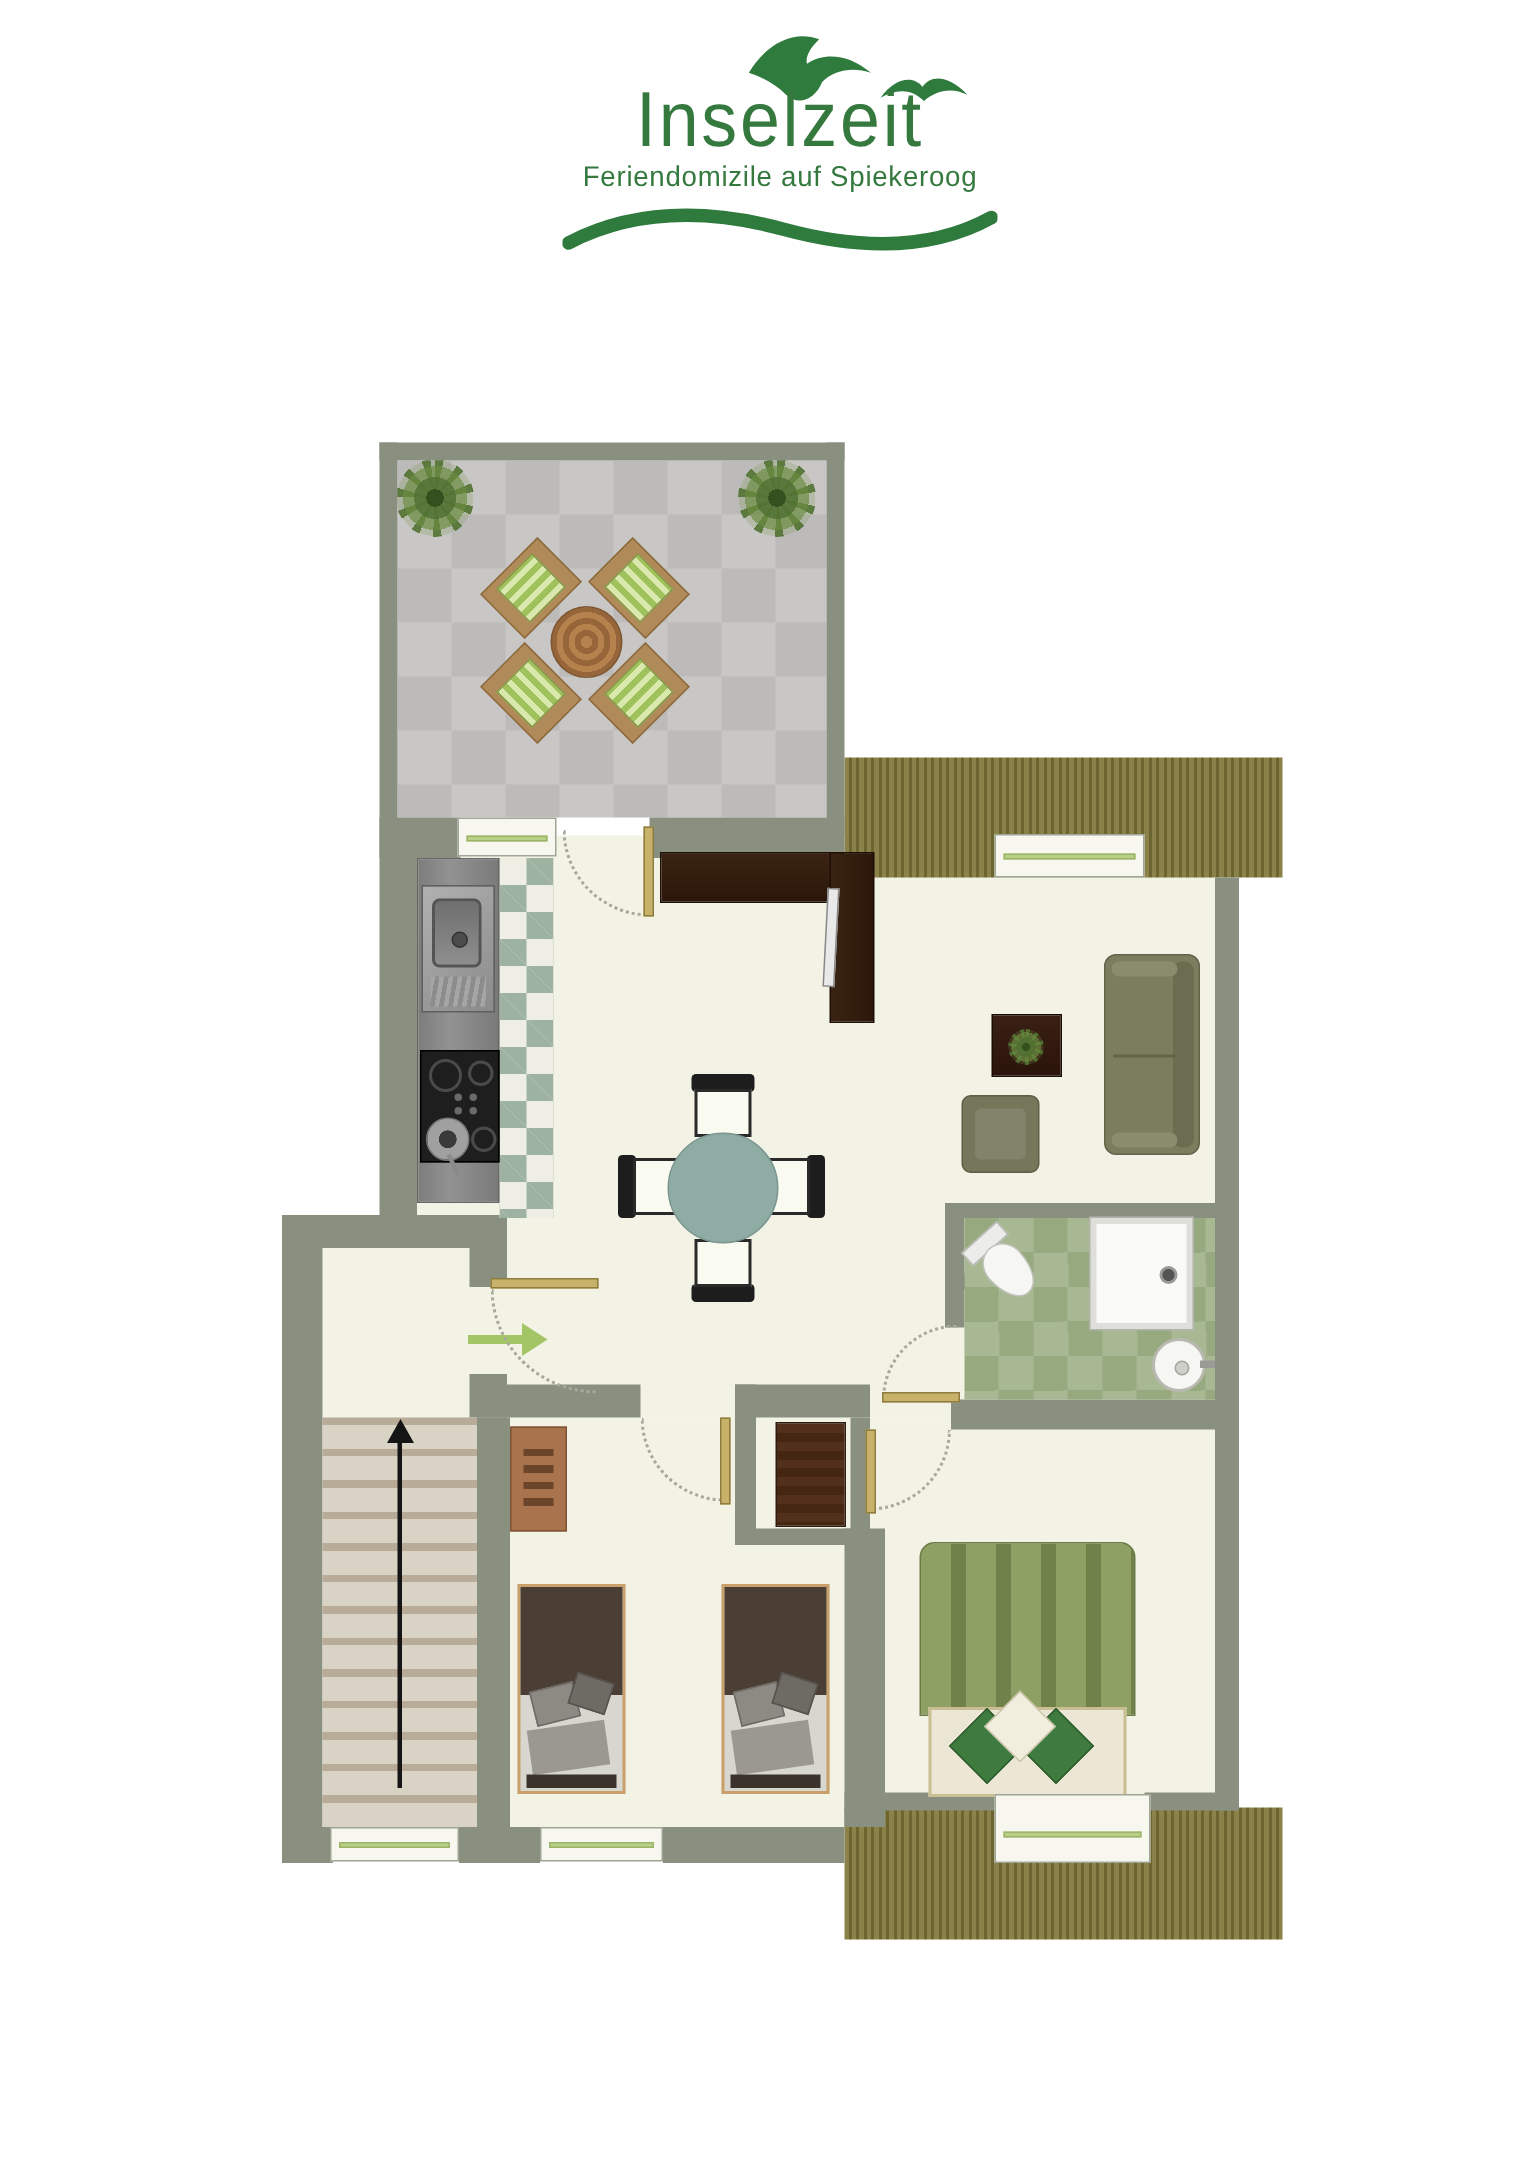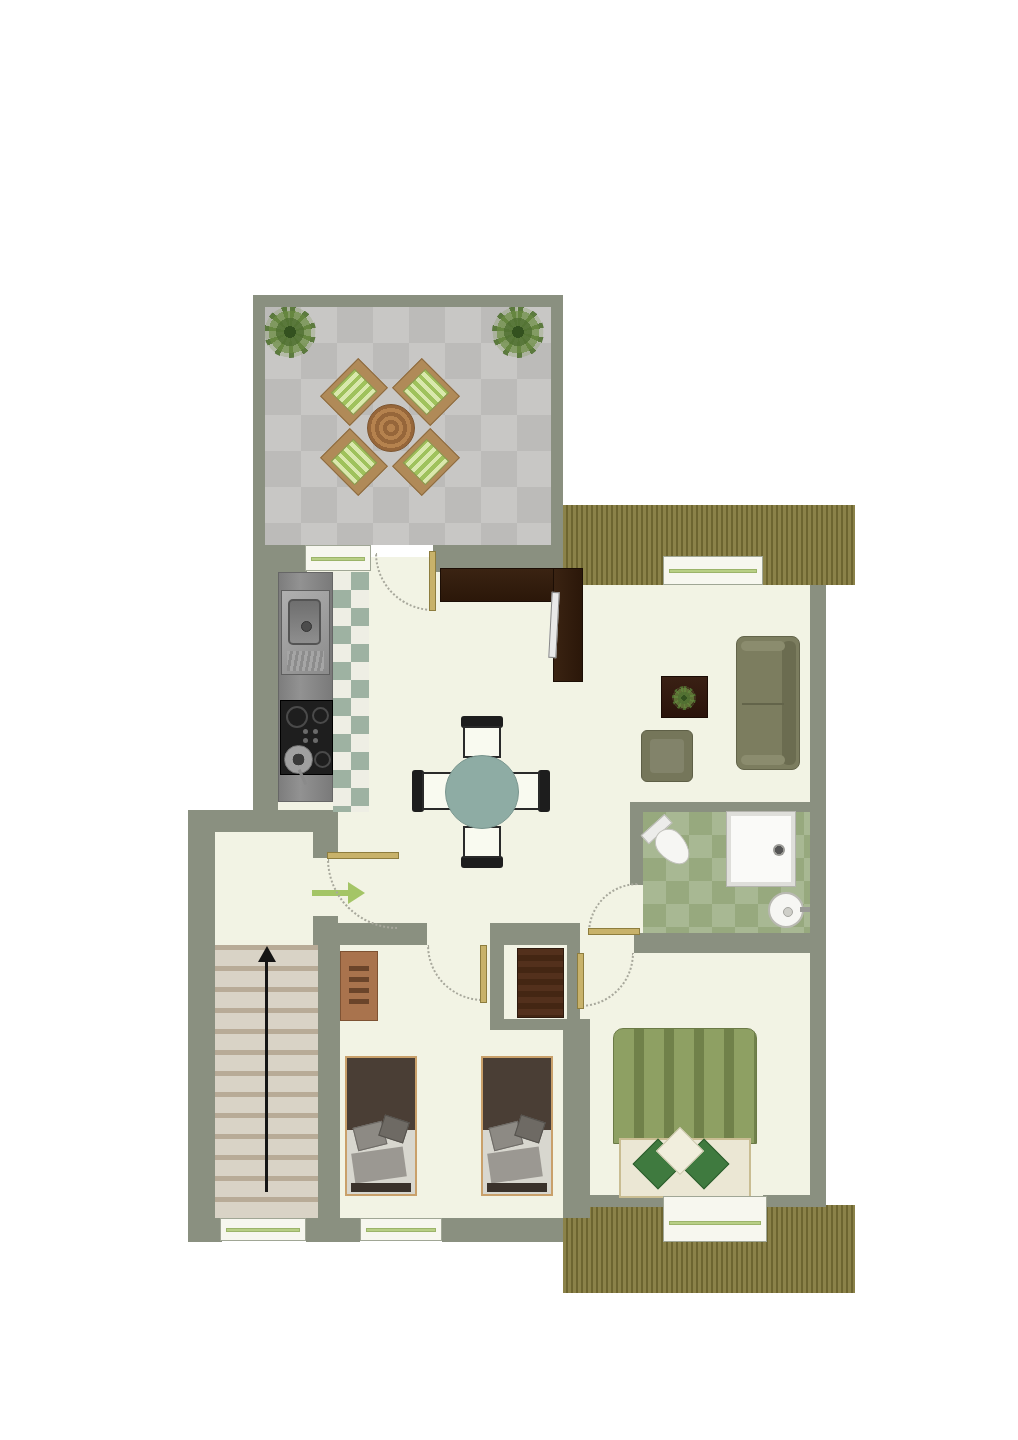--- a/index.html
+++ b/index.html
@@ -20,20 +20,33 @@
   .dchair-bar{position:absolute;background:#1d1d1d;border-radius:3px;}
   .dchair-frame{position:absolute;border:2px solid #2a2a2a;background:rgba(250,250,242,.85);box-sizing:border-box;}
   .logo-title{position:absolute;left:0;width:100%;text-align:center;color:#35793f;font-size:52px;letter-spacing:2px;transform:scaleX(.92);font-weight:400;}
   .logo-sub{position:absolute;left:0;width:100%;text-align:center;color:#35793f;font-size:19px;letter-spacing:.5px;transform:scaleX(.97);font-weight:400;}
 </style>
 </head>
 <body>
 
 <div id="canvas">
 
+  <div class="abs" style="left:340px;top:10px;width:360px;height:170px;">
+    <svg class="abs" style="left:155px;top:6px;" width="92" height="56" viewBox="0 0 90 55">
+      <path fill="#2f7a3d" d="M4 32 C16 12 34 4 50 10 C44 16 41 21 42 26 C54 18 70 20 84 32 C72 28 60 30 52 38 C47 50 36 54 28 46 C20 38 10 34 4 32 Z"></path>
+    </svg>
+    <svg class="abs" style="left:245px;top:32px;" width="62" height="32" viewBox="0 0 60 30">
+      <path fill="#2f7a3d" d="M2 22 C12 8 24 8 29 15 C34 7 46 7 58 20 C48 15 38 17 30 24 C22 16 12 16 2 22 Z"></path>
+    </svg>
+    <div class="logo-title" style="top:40px;">Inselzeit</div>
+    <div class="logo-sub" style="top:98px;">Feriendomizile auf Spiekeroog</div>
+    <svg class="abs" style="left:35px;top:124px;" width="290" height="40" viewBox="0 0 290 40">
+      <path d="M4 28 C50 4 100 6 148 19 C200 33 248 32 286 11" stroke="#2f7a3d" stroke-width="9" fill="none" stroke-linecap="round"></path>
+    </svg>
+  </div>
 
   <div class="abs" style="left:0;top:0;width:1018px;height:1440px;">
 
     <div class="floor" style="left:265px;top:557px;width:545px;height:388px;"></div>
     <div class="floor" style="left:215px;top:832px;width:103px;height:386px;"></div>
     <div class="floor" style="left:340px;top:945px;width:470px;height:273px;"></div>
 
     <div class="abs" style="left:265px;top:307px;width:286px;height:238px;background:conic-gradient(#c8c7c5 90deg,#bcbbb9 90deg 180deg,#c8c7c5 180deg 270deg,#bcbbb9 270deg);background-size:72px 72px;"></div>
     <div class="plant" style="left:264px;top:306px;width:52px;height:52px;"></div>
     <div class="plant" style="left:492px;top:306px;width:52px;height:52px;"></div>

